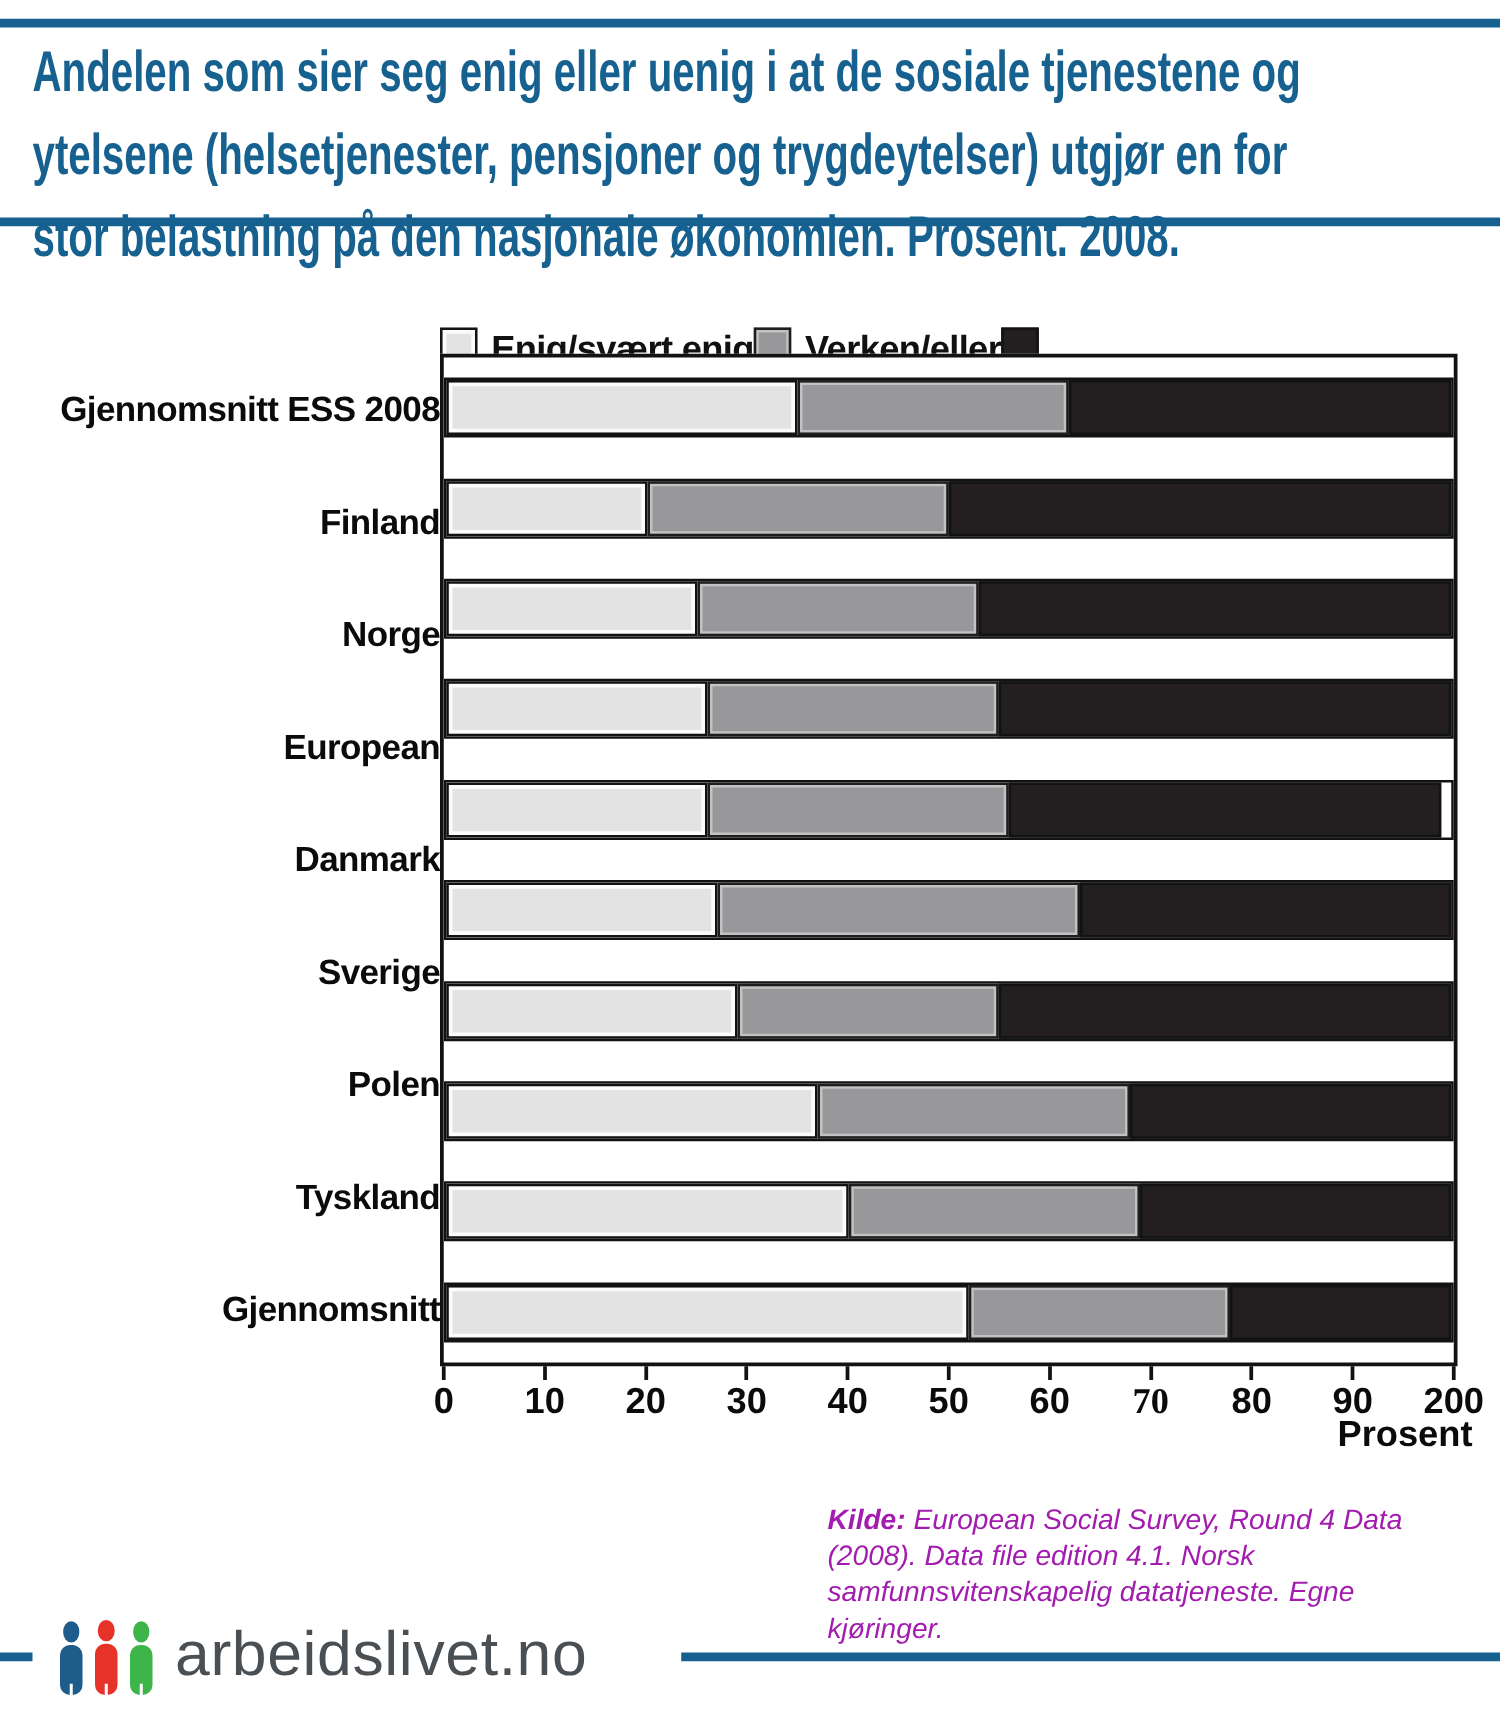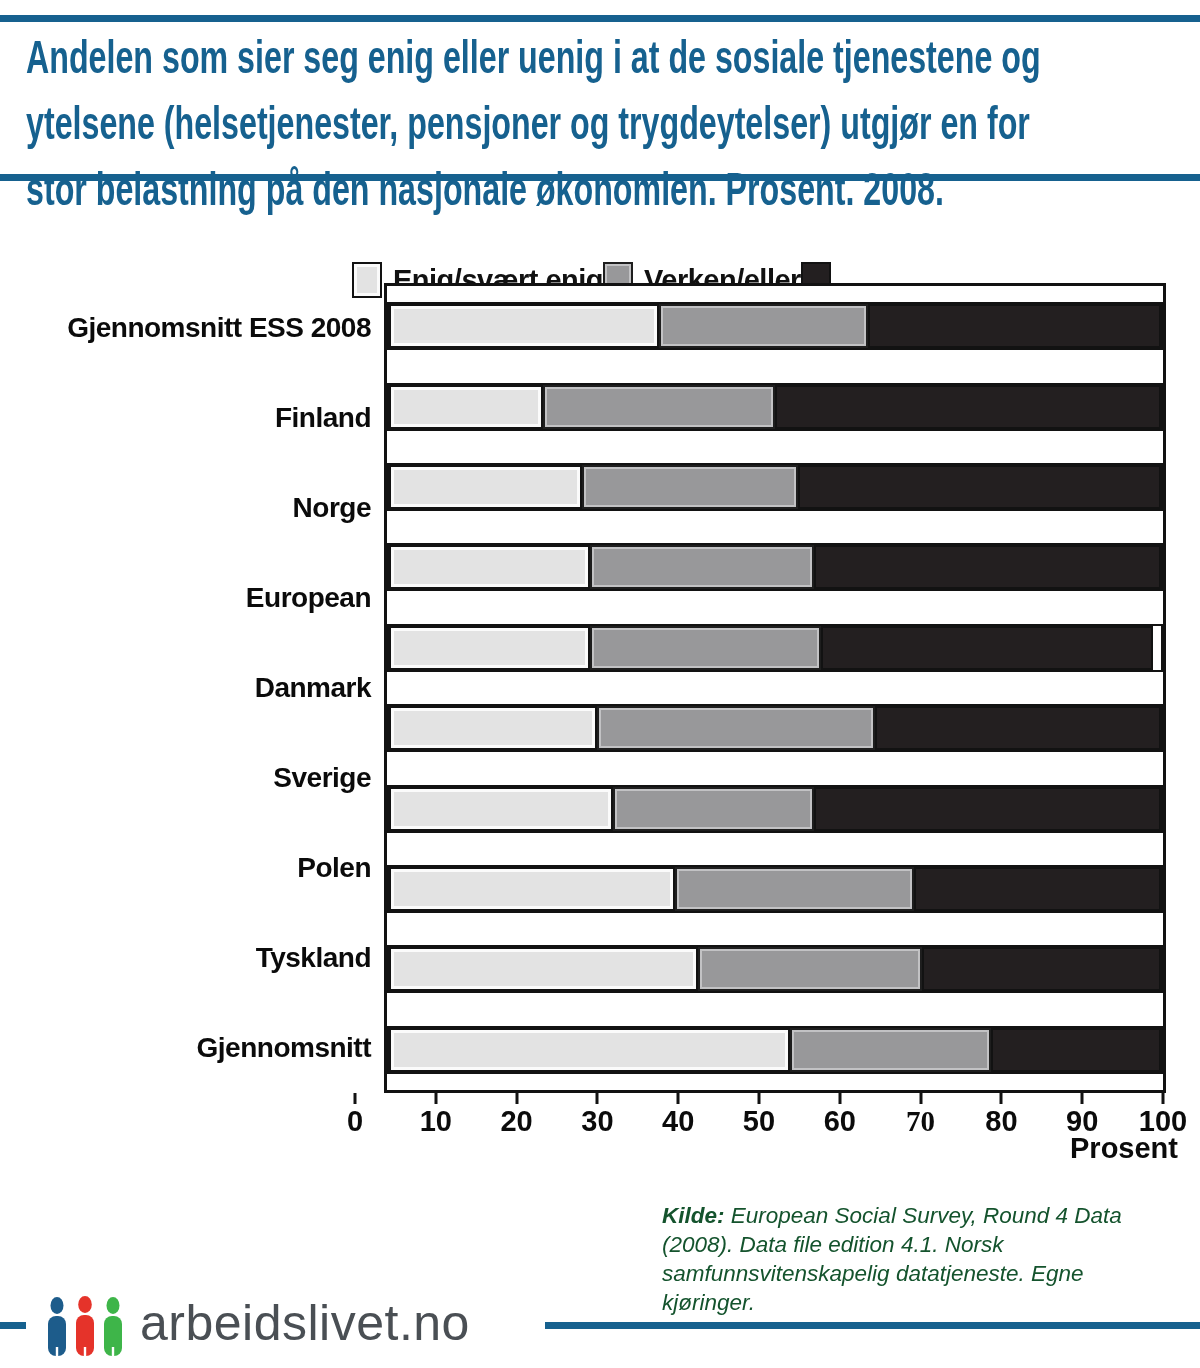--- a/index.html
+++ b/index.html
@@ -20,21 +20,21 @@
   .legend{
     position:absolute;left:352px;top:226px;width:816px;height:42px;
     display:flex;align-items:center;margin-top:33px;
   }
   .legend-item{display:flex;align-items:center;gap:11px;}
   .swatch{width:30px;height:36px;box-sizing:border-box;display:inline-block;}
   .legend-label{font-size:29px;font-weight:bold;color:#111;letter-spacing:-0.5px;white-space:nowrap;}
 
   
   .chart-body{position:absolute;left:0;top:283px;width:1166px;height:810px;display:flex;}
-  .labels-col{width:384px;box-sizing:border-box;padding-right:13px;display:flex;flex-direction:column;}
+  .labels-col{width:352px;box-sizing:border-box;display:flex;flex-direction:column;}
   .row-label-slot{flex:1;display:flex;align-items:center;justify-content:flex-end;}
   .row-label{font-size:28px;font-weight:bold;color:#0b0b0b;letter-spacing:-0.5px;white-space:nowrap;}
   .plot{
     flex:1;box-sizing:border-box;border:3px solid #121212;background:#fff;
     display:flex;flex-direction:column;
   }
   .row-slot{flex:1;display:flex;align-items:center;}
   .track{
     width:100%;height:48px;box-sizing:border-box;border:2px solid #121212;
     background:#ffffff;display:flex;
@@ -53,21 +53,21 @@
     font-size:29px;font-weight:bold;color:#0b0b0b;
   }
   .axis-title{
     position:absolute;left:352px;top:1132px;width:826px;text-align:right;
     font-size:29px;font-weight:bold;color:#0b0b0b;
   }
 
   
   .source{
     position:absolute;left:662px;top:1201px;width:516px;
-    font-size:22.5px;font-style:italic;line-height:29px;color:#14532d;
+    font-size:22.5px;font-style:italic;line-height:29px;color:#a21caf;
   }
   .source .kilde{font-weight:bold;}
 
   
   .footer-dash{position:absolute;left:0;top:1322px;width:26px;height:7px;background:#16618f;}
   .footer-rule{position:absolute;left:545px;top:1322px;width:655px;height:7px;background:#16618f;}
   .logo-mark{position:absolute;left:44px;top:1296px;}
   .logo-text{
     position:absolute;left:140px;top:1294px;height:58px;line-height:58px;
     font-size:50px;color:#4a4f54;letter-spacing:0.5px;
@@ -219,21 +219,21 @@
     <div class="tick-label" style="left: 50%;">50</div>
     <div class="tick" style="left: 60%;"></div>
     <div class="tick-label" style="left: 60%;">60</div>
     <div class="tick" style="left: 70%;"></div>
     <div class="tick-label" style="left: 70%; font-family: Liberation Serif, serif;">70</div>
     <div class="tick" style="left: 80%;"></div>
     <div class="tick-label" style="left: 80%;">80</div>
     <div class="tick" style="left: 90%;"></div>
     <div class="tick-label" style="left: 90%;">90</div>
     <div class="tick" style="left: 100%;"></div>
-    <div class="tick-label" style="left: 100%;">100</div>
+    <div class="tick-label" style="left: 100%;">200</div>
   </div>
 <div class="axis-title">Prosent</div>
 
 <div class="source"><span class="kilde">Kilde:</span><span> European Social Survey, Round 4 Data (2008). Data file  edition 4.1. Norsk samfunnsvitenskapelig datatjeneste. Egne kjøringer.</span></div>
 
 <div class="footer-dash"></div>
 
 <svg class="logo-mark" width="84" height="62" viewBox="0 0 84 62">
   <g>
     <ellipse cx="13" cy="9.5" rx="6.5" ry="8.5" fill="#1d5c8b"></ellipse>

